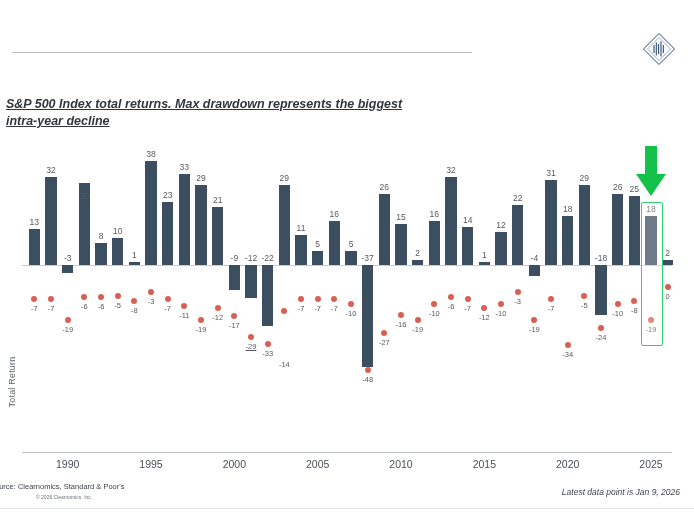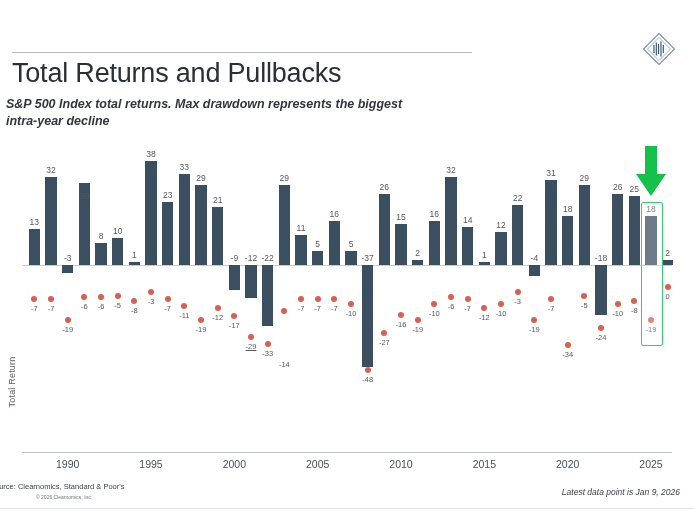--- a/index.html
+++ b/index.html
@@ -8,21 +8,21 @@
     font-family:"Liberation Sans", sans-serif;
     color:#3a3f46;position:relative;
   }
   .slide{position:absolute;inset:0;background:#fff;}
 
   
   .hdr{position:absolute;left:12px;top:32px;width:520px;}
   .hdr-line{font-size:11.5px;color:#2b2f36;letter-spacing:.1px;white-space:nowrap;}
   .hdr-rule{position:absolute;left:12px;top:52px;width:460px;height:1px;background:#b9bcc1;}
   .title{position:absolute;left:12px;top:58px;font-size:27px;font-weight:400;color:#2b2f36;letter-spacing:-.2px;}
-  .subtitle{position:absolute;left:6px;top:96px;width:430px;font-size:12.5px;font-style:italic;font-weight:700;color:#32363d;line-height:17px;}
+  .subtitle{position:absolute;left:6px;top:96px;width:430px;font-size:12.5px;font-style:italic;font-weight:700;color:#32363d;line-height:17px;text-decoration:underline;}
 
   
   .logo{position:absolute;right:18px;top:32px;display:flex;align-items:center;gap:6px;}
   .logo-mark{width:34px;height:34px;position:relative;}
   .logo-txt{display:flex;flex-direction:column;line-height:1;}
   .logo-name{font-family:"Liberation Serif",serif;font-size:15px;color:#2b4a77;letter-spacing:.2px;white-space:nowrap;}
   .logo-name .sm{font-size:11.5px;}
   .logo-tag{font-size:3.6px;color:#2b4a77;letter-spacing:.2px;margin-top:2px;white-space:nowrap;}
 
   
@@ -49,21 +49,20 @@
   .cpy{position:absolute;left:36px;top:494px;font-size:5px;color:#6d727a;white-space:nowrap;}
   .latest{position:absolute;right:14px;top:487px;font-size:8.5px;font-style:italic;color:#3f444b;white-space:nowrap;}
   .botrule{position:absolute;left:0;top:508px;width:694px;height:1px;background:#e4e6e9;}
 </style>
 </head>
 <body>
 
 <div class="slide">
 
   <div class="hdr-rule"></div>
-  <div class="title">Total Returns and Pullbacks</div>
   <div class="subtitle">S&amp;P 500 Index total returns. Max drawdown represents the biggest intra-year decline</div>
 
   <div class="logo">
     <div class="logo-mark">
       <svg width="34" height="34" viewBox="0 0 34 34">
         <polygon points="17,1.5 32.5,17 17,32.5 1.5,17" fill="none" stroke="#2b4a77" stroke-width="1"></polygon>
         <polygon points="17,5.5 28.5,17 17,28.5 5.5,17" fill="none" stroke="#7d9cc4" stroke-width=".8"></polygon>
         <g stroke="#2b4a77" stroke-width="1.1">
           <line x1="12" y1="13" x2="12" y2="21"></line>
           <line x1="14.3" y1="10.5" x2="14.3" y2="23.5"></line>

